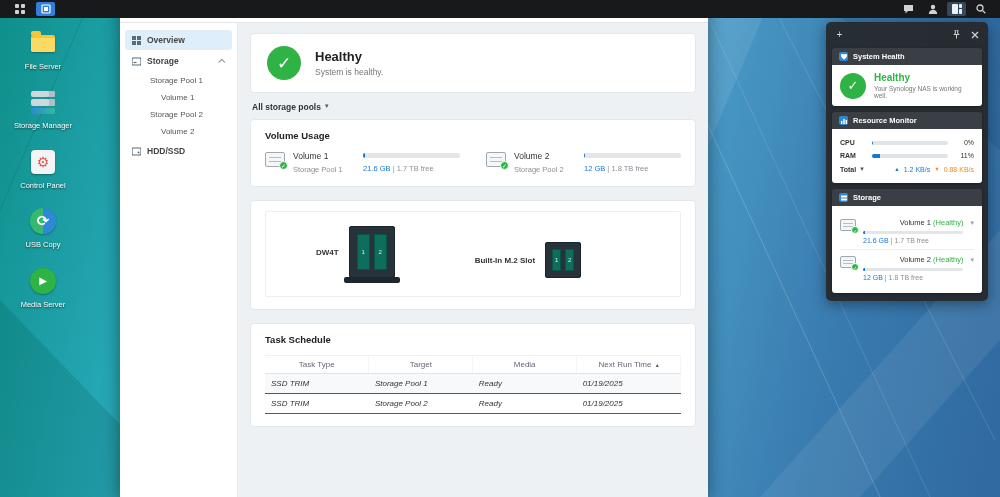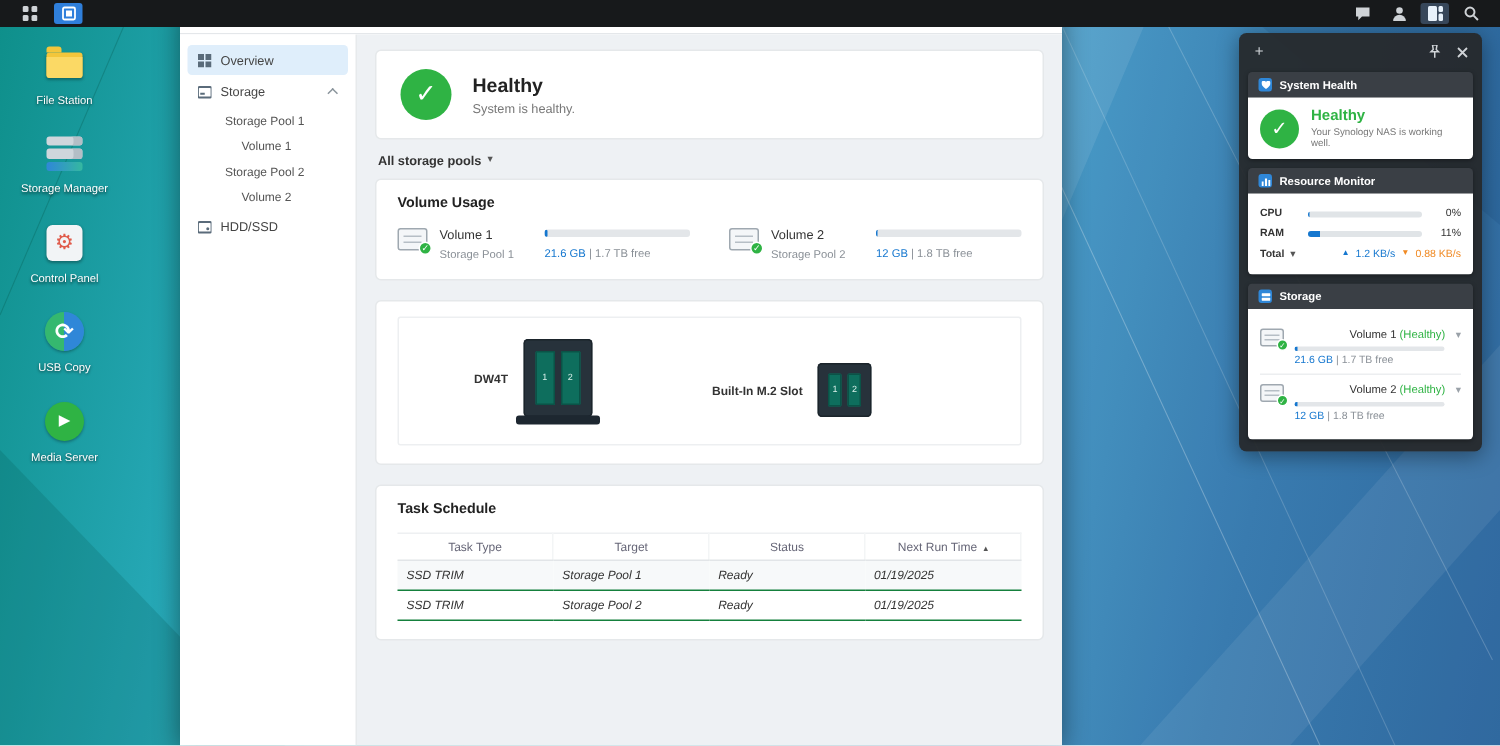--- a/index.html
+++ b/index.html
@@ -32,21 +32,21 @@
   
   .window{position:absolute;left:120px;top:2px;width:588px;height:495px;background:#fff;border-radius:5px 5px 0 0;box-shadow:0 3px 18px rgba(0,0,0,.45);display:flex;flex-direction:column;z-index:3;}
   .titlebar{height:21px;display:flex;align-items:center;padding:0 8px;border-bottom:1px solid #e4e7ea;flex:0 0 auto;border-radius:5px 5px 0 0;background:#fff;}
   .title-ico{width:11px;height:11px;border-radius:2px;background:#2f87d8;margin-right:5px;display:flex;align-items:center;justify-content:center;}
   .title{font-size:8.5px;font-weight:bold;color:#333;}
   .win-controls{margin-left:auto;display:flex;gap:2px;}
   .win-btn{width:15px;height:15px;border:0;background:transparent;color:#777;font-size:9px;line-height:15px;text-align:center;cursor:pointer;border-radius:2px;padding:0;}
   .win-body{flex:1;display:flex;min-height:0;}
   
   .sidebar{width:118px;border-right:1px solid #e7eaec;padding:6px 0;flex:0 0 auto;font-size:8.5px;color:#444;background:#fff;}
-  .side-item{display:flex;align-items:center;gap:6px;padding:5px 7px;margin:1px 5px;border-radius:3px;cursor:pointer;}
+  .side-item{display:flex;align-items:center;gap:6px;padding:5px 7px;margin:1px 5px;border-radius:3px;cursor:pointer;font-weight:bold;}
   .side-item.selected{background:#dfeefb;}
   .side-item svg{flex:0 0 auto;}
   .side-child{padding:4px 8px 4px 30px;font-size:8px;color:#555;cursor:pointer;}
   .side-grand{padding-left:41px;}
   .chev{margin-left:auto;width:5px;height:5px;border-left:1px solid #8a949c;border-top:1px solid #8a949c;transform:rotate(45deg) translateY(1px);}
   
   .content{flex:1;background:#eef1f4;padding:10px 12px 0;overflow:hidden;}
   .card{background:#fff;border:1px solid #e5e8ea;border-radius:4px;}
   .health-card{display:flex;align-items:center;gap:14px;padding:12px 16px;}
   .big-check{width:34px;height:34px;border-radius:50%;background:#2fb344;color:#fff;display:flex;align-items:center;justify-content:center;font-size:17px;font-weight:bold;flex:0 0 auto;}
@@ -185,21 +185,21 @@
           </svg>
       </button>
     </div>
   </div>
 
   <div class="dicons">
     <div class="dicon">
       <div class="glyph">
           <div class="folder"></div>
         </div>
-      <div class="lbl">File Station</div>
+      <div class="lbl">File Server</div>
     </div>
     <div class="dicon">
       <div class="glyph">
           <div class="stack">
             <i></i>
             <i></i>
             <i></i>
           </div>
         </div>
       <div class="lbl">Storage Manager</div>
@@ -363,21 +363,21 @@
           </div>
         </div>
 
         <div class="card section-card">
           <div class="sec-title">Task Schedule</div>
           <table class="tasks">
             <thead>
               <tr>
                 <th>Task Type</th>
                 <th>Target</th>
-                <th>Status</th>
+                <th>Media</th>
                 <th>
                   <span>Next Run Time</span>
                   <span class="sort">▴</span>
                 </th>
               </tr>
             </thead>
             <tbody>
               <tr class="shaded">
                 <td>SSD TRIM</td>
                 <td>Storage Pool 1</td>

